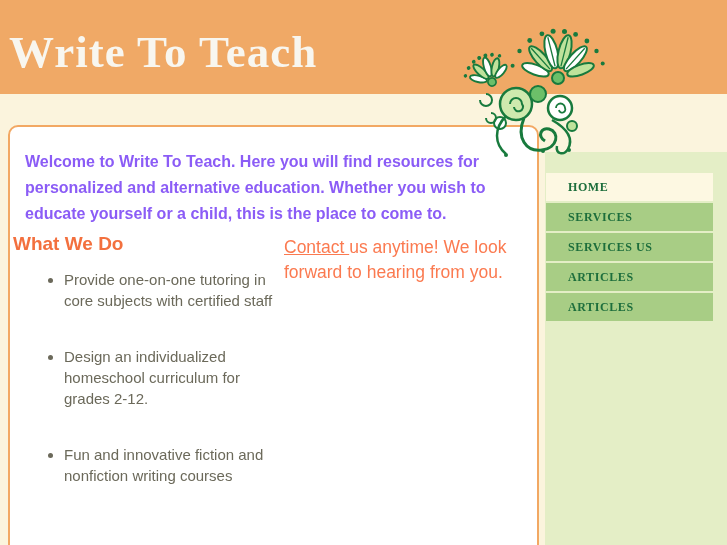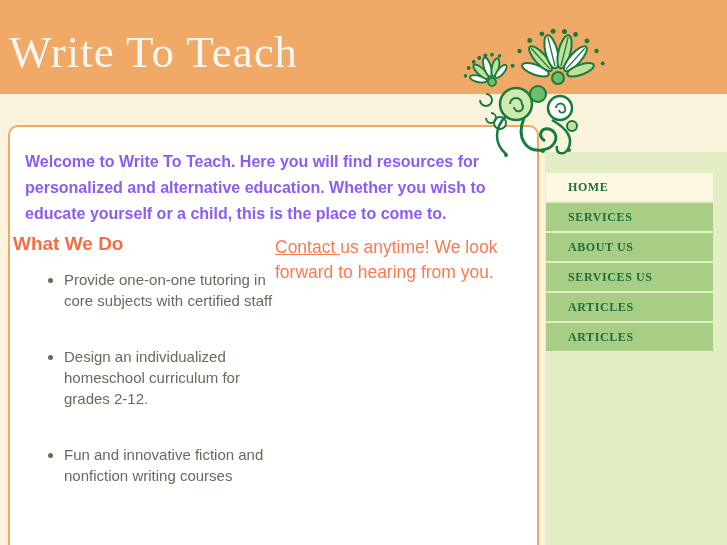--- a/index.html
+++ b/index.html
@@ -4,21 +4,21 @@
 <style>
   * { margin:0; padding:0; box-sizing:border-box; }
   html,body { width:727px; height:545px; }
   body { font-family:"Liberation Sans", sans-serif; background:#fbf4dd; }
   .viewport{ position:relative; width:727px; height:545px; overflow:hidden; background:#fbf4dd; }
 
   
   .header{ position:absolute; left:0; top:0; width:727px; height:94px; background:#f0a966; }
   .site-title{
     position:absolute; left:9px; top:26px;
-    font-family:"Liberation Serif", serif; font-weight:400;
+    font-family:"Liberation Serif", serif; font-weight:700;
     font-size:45px; color:#f8f6ef; letter-spacing:1px; white-space:nowrap;
   }
 
   
   .ornament{ position:absolute; left:456px; top:24px; z-index:5; }
 
   
   .card{
     position:absolute; left:8px; top:125px; width:531px; height:432px;
     background:#ffffff; border:2px solid #f2a863; border-radius:10px; z-index:2;
@@ -27,21 +27,21 @@
     position:absolute; left:15px; top:22px; width:468px;
     font-size:16px; font-weight:bold; color:#8b5cf6; line-height:26px;
   }
   .leftcol{ position:absolute; left:3px; top:106px; width:255px; }
   .what-heading{ font-size:19px; font-weight:bold; color:#f3703e; font-family:"Liberation Sans", sans-serif; }
   .what-list{ margin:14px 0 0 51px; width:215px; list-style:disc; }
   .what-list li{
     font-size:15px; color:#6b695a; line-height:21px; margin-bottom:35px;
   }
   .contact{
-    position:absolute; left:265px; top:108px; width:245px;
+    position:absolute; left:274px; top:108px; width:245px;
     font-size:17.5px; color:#fb7a50; line-height:25px;
   }
   .contact a{ color:#fb7a50; text-decoration:underline; }
 
   
   .sidebar{
     position:absolute; left:545px; top:152px; width:182px; height:393px;
     background:#e4eec6; padding-top:21px; z-index:1;
   }
   .nav-item{
@@ -146,19 +146,18 @@
         <li>Fun and innovative fiction and nonfiction writing courses</li>
       </ul>
     </div>
 
     <p class="contact"><a href="#">Contact </a><span>us anytime! We look forward to hearing from you.</span></p>
   </div>
 
   <div class="sidebar">
     <div class="nav-item active">HOME</div>
     <div class="nav-item">SERVICES</div>
-    <div class="nav-item">ABOUT US</div>
     <div class="nav-item">SERVICES US</div>
     <div class="nav-item">ARTICLES</div>
     <div class="nav-item">ARTICLES</div>
   </div>
 
 </div>
 
 </body></html>

